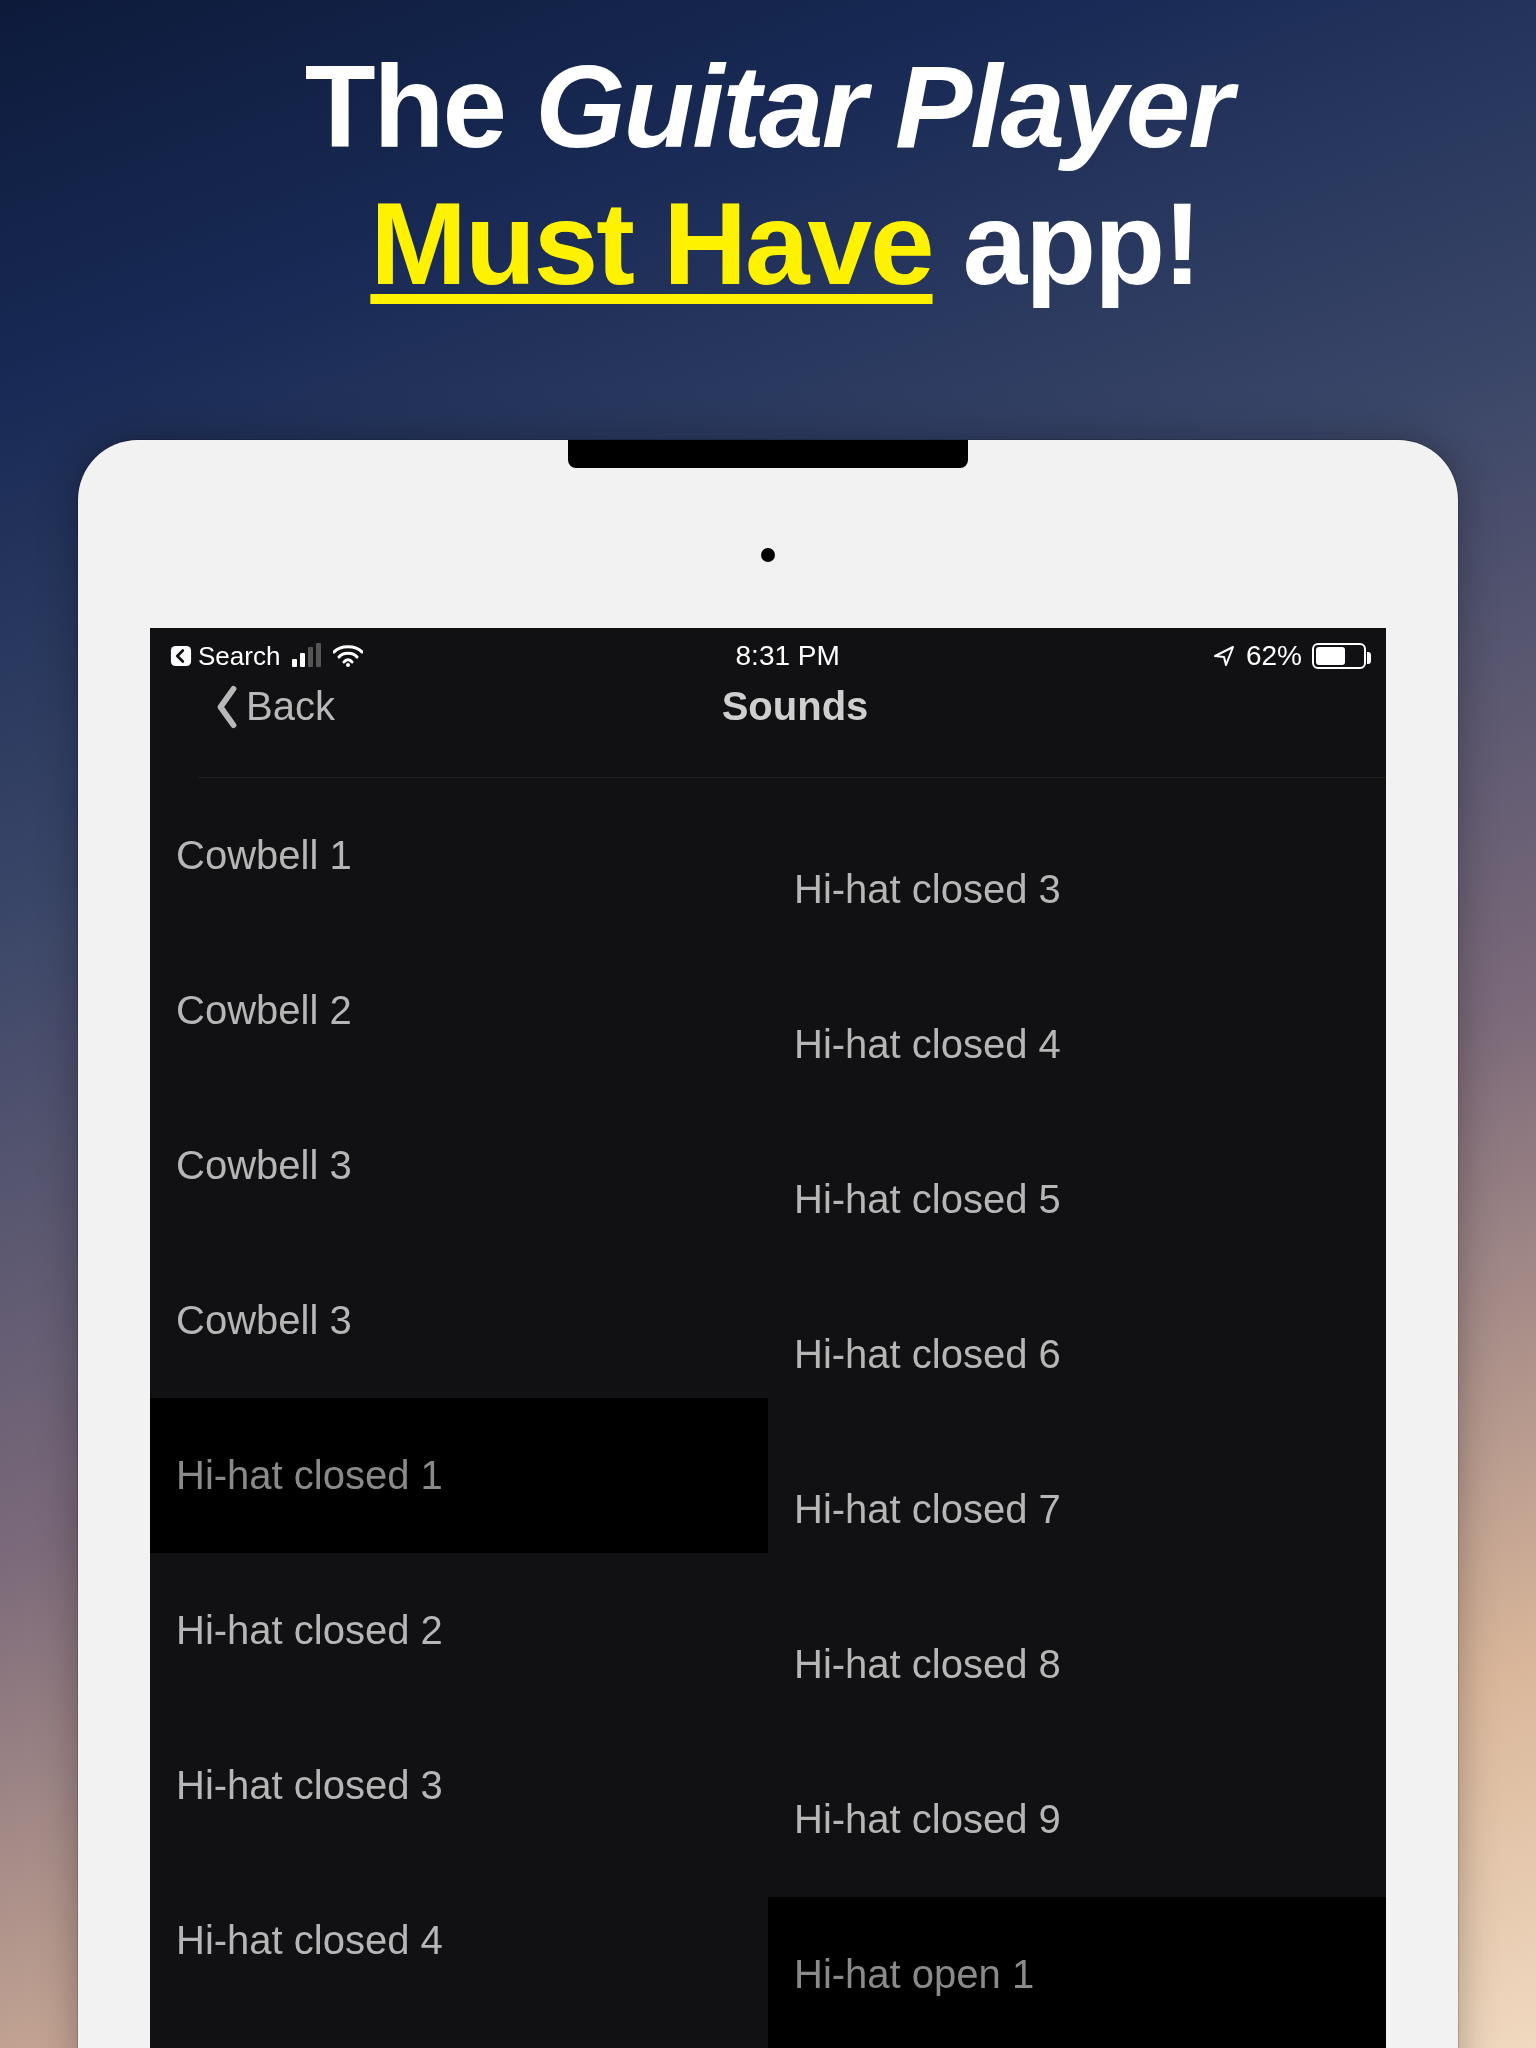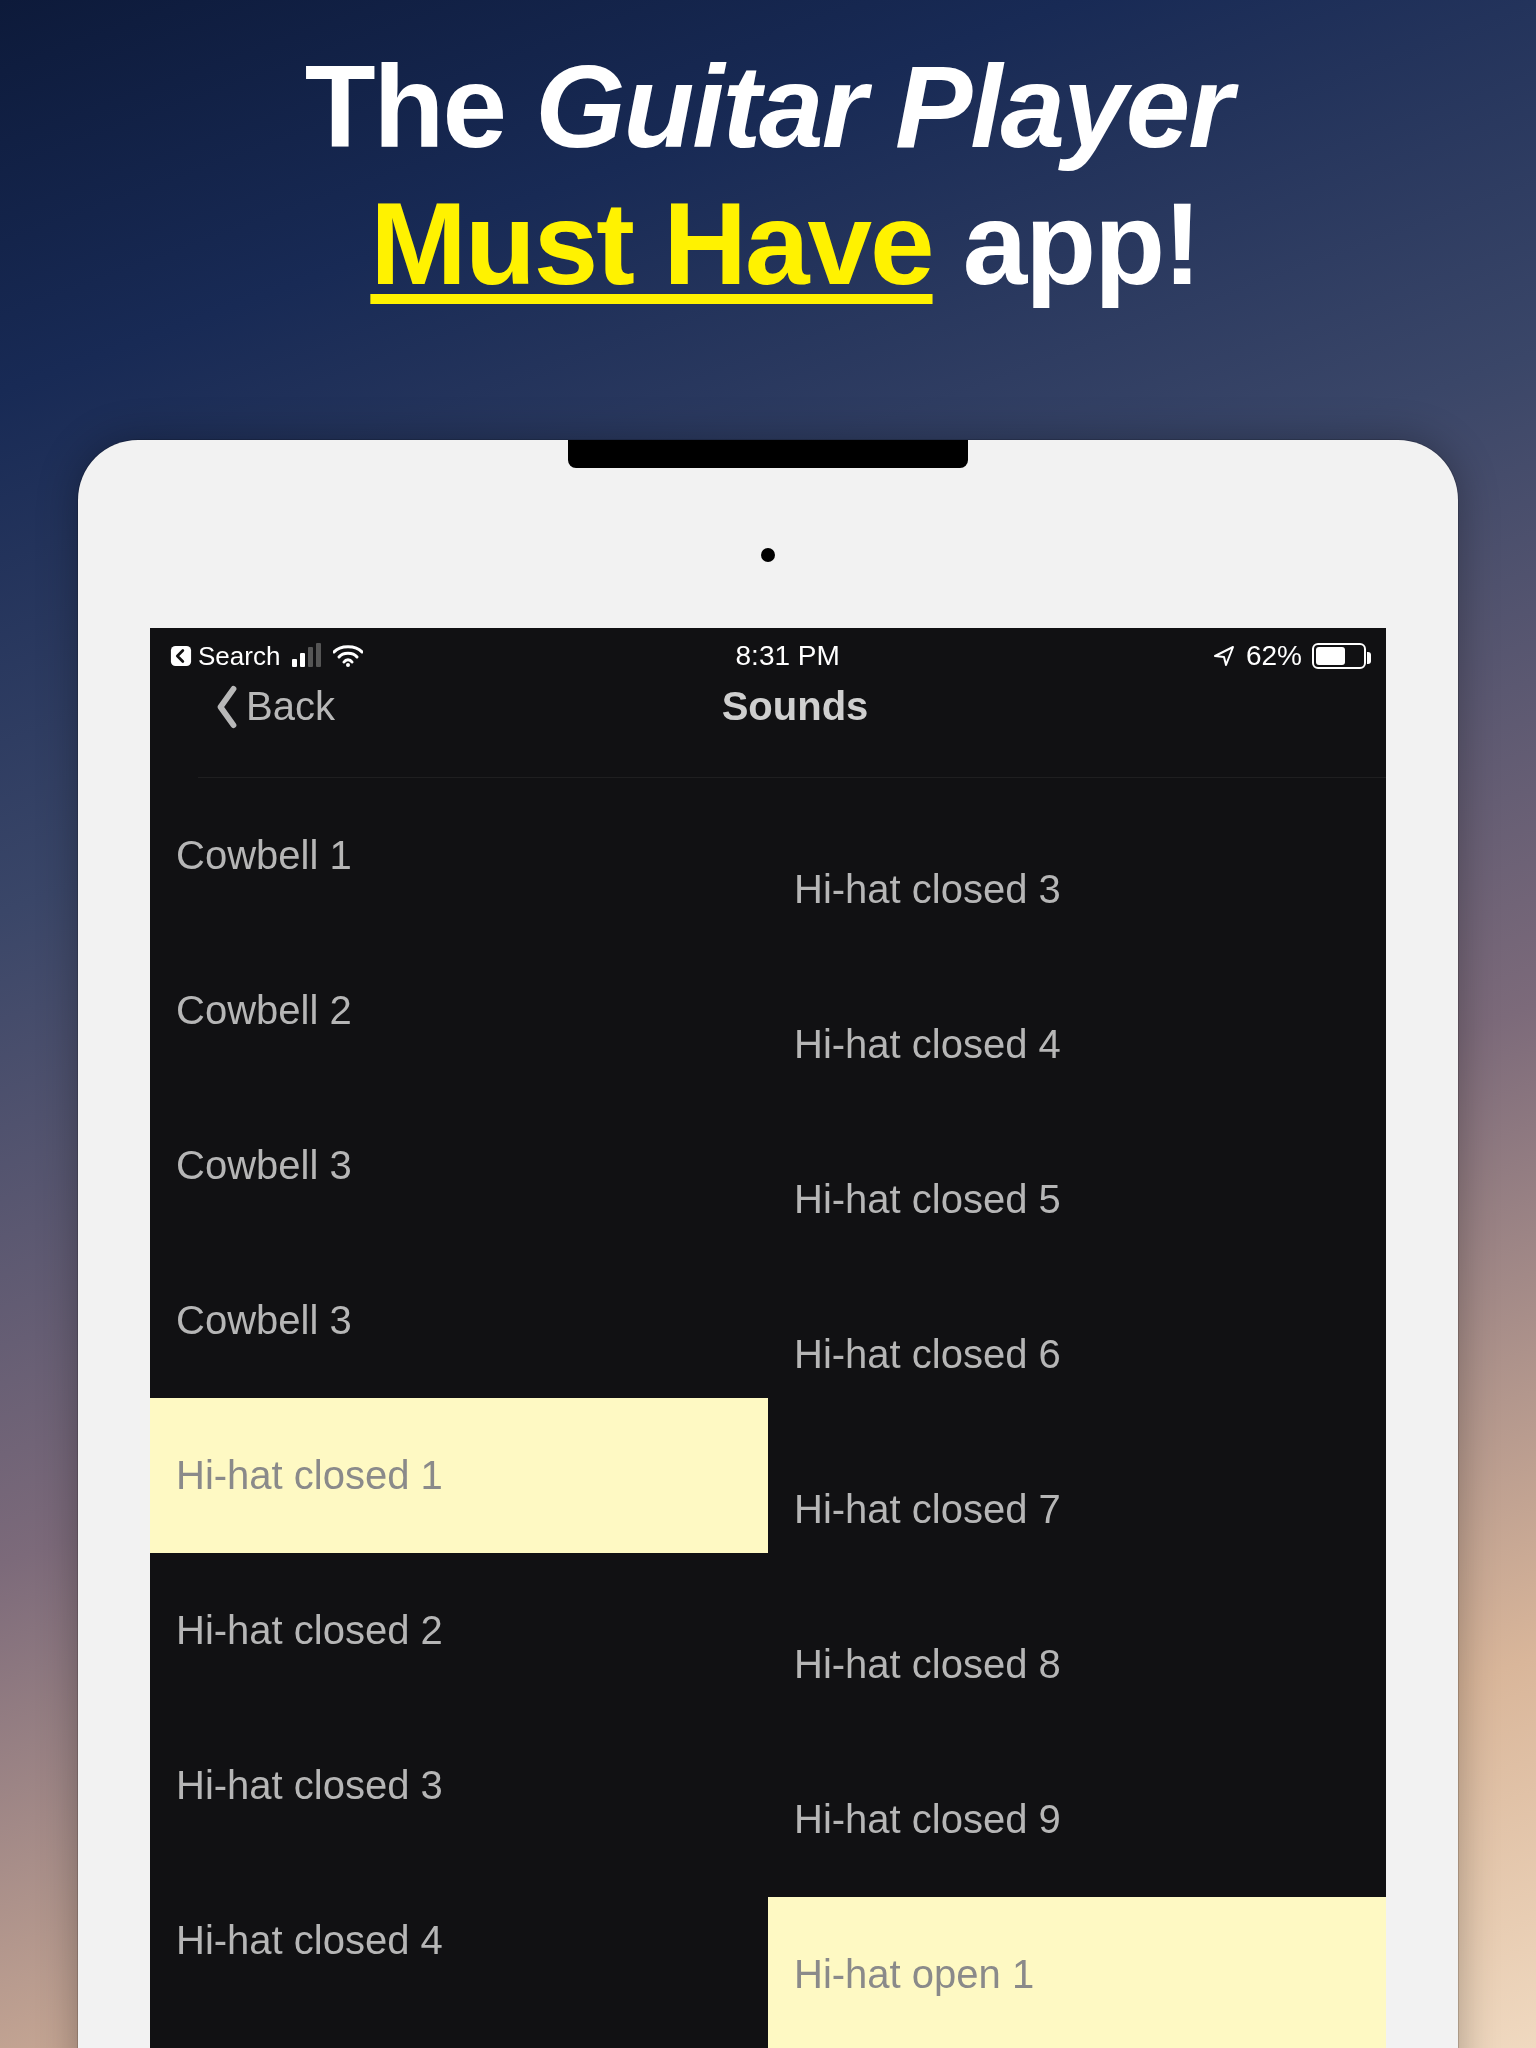--- a/index.html
+++ b/index.html
@@ -154,21 +154,21 @@
   .list-item {
     height: 155px;
     display: flex;
     align-items: center;
     padding-left: 26px;
     color: #b6b6b6;
     font-size: 40px;
     font-weight: 400;
   }
   .list-item.selected {
-    background: #fef9c3;
+    background: #000000;
     color: #8a8a8a;
   }
 </style>
 </head>
 <body>
 
 <div class="headline">
   <div class="headline-line1">
     <span>The </span><span class="italic">Guitar Player</span>
   </div>

